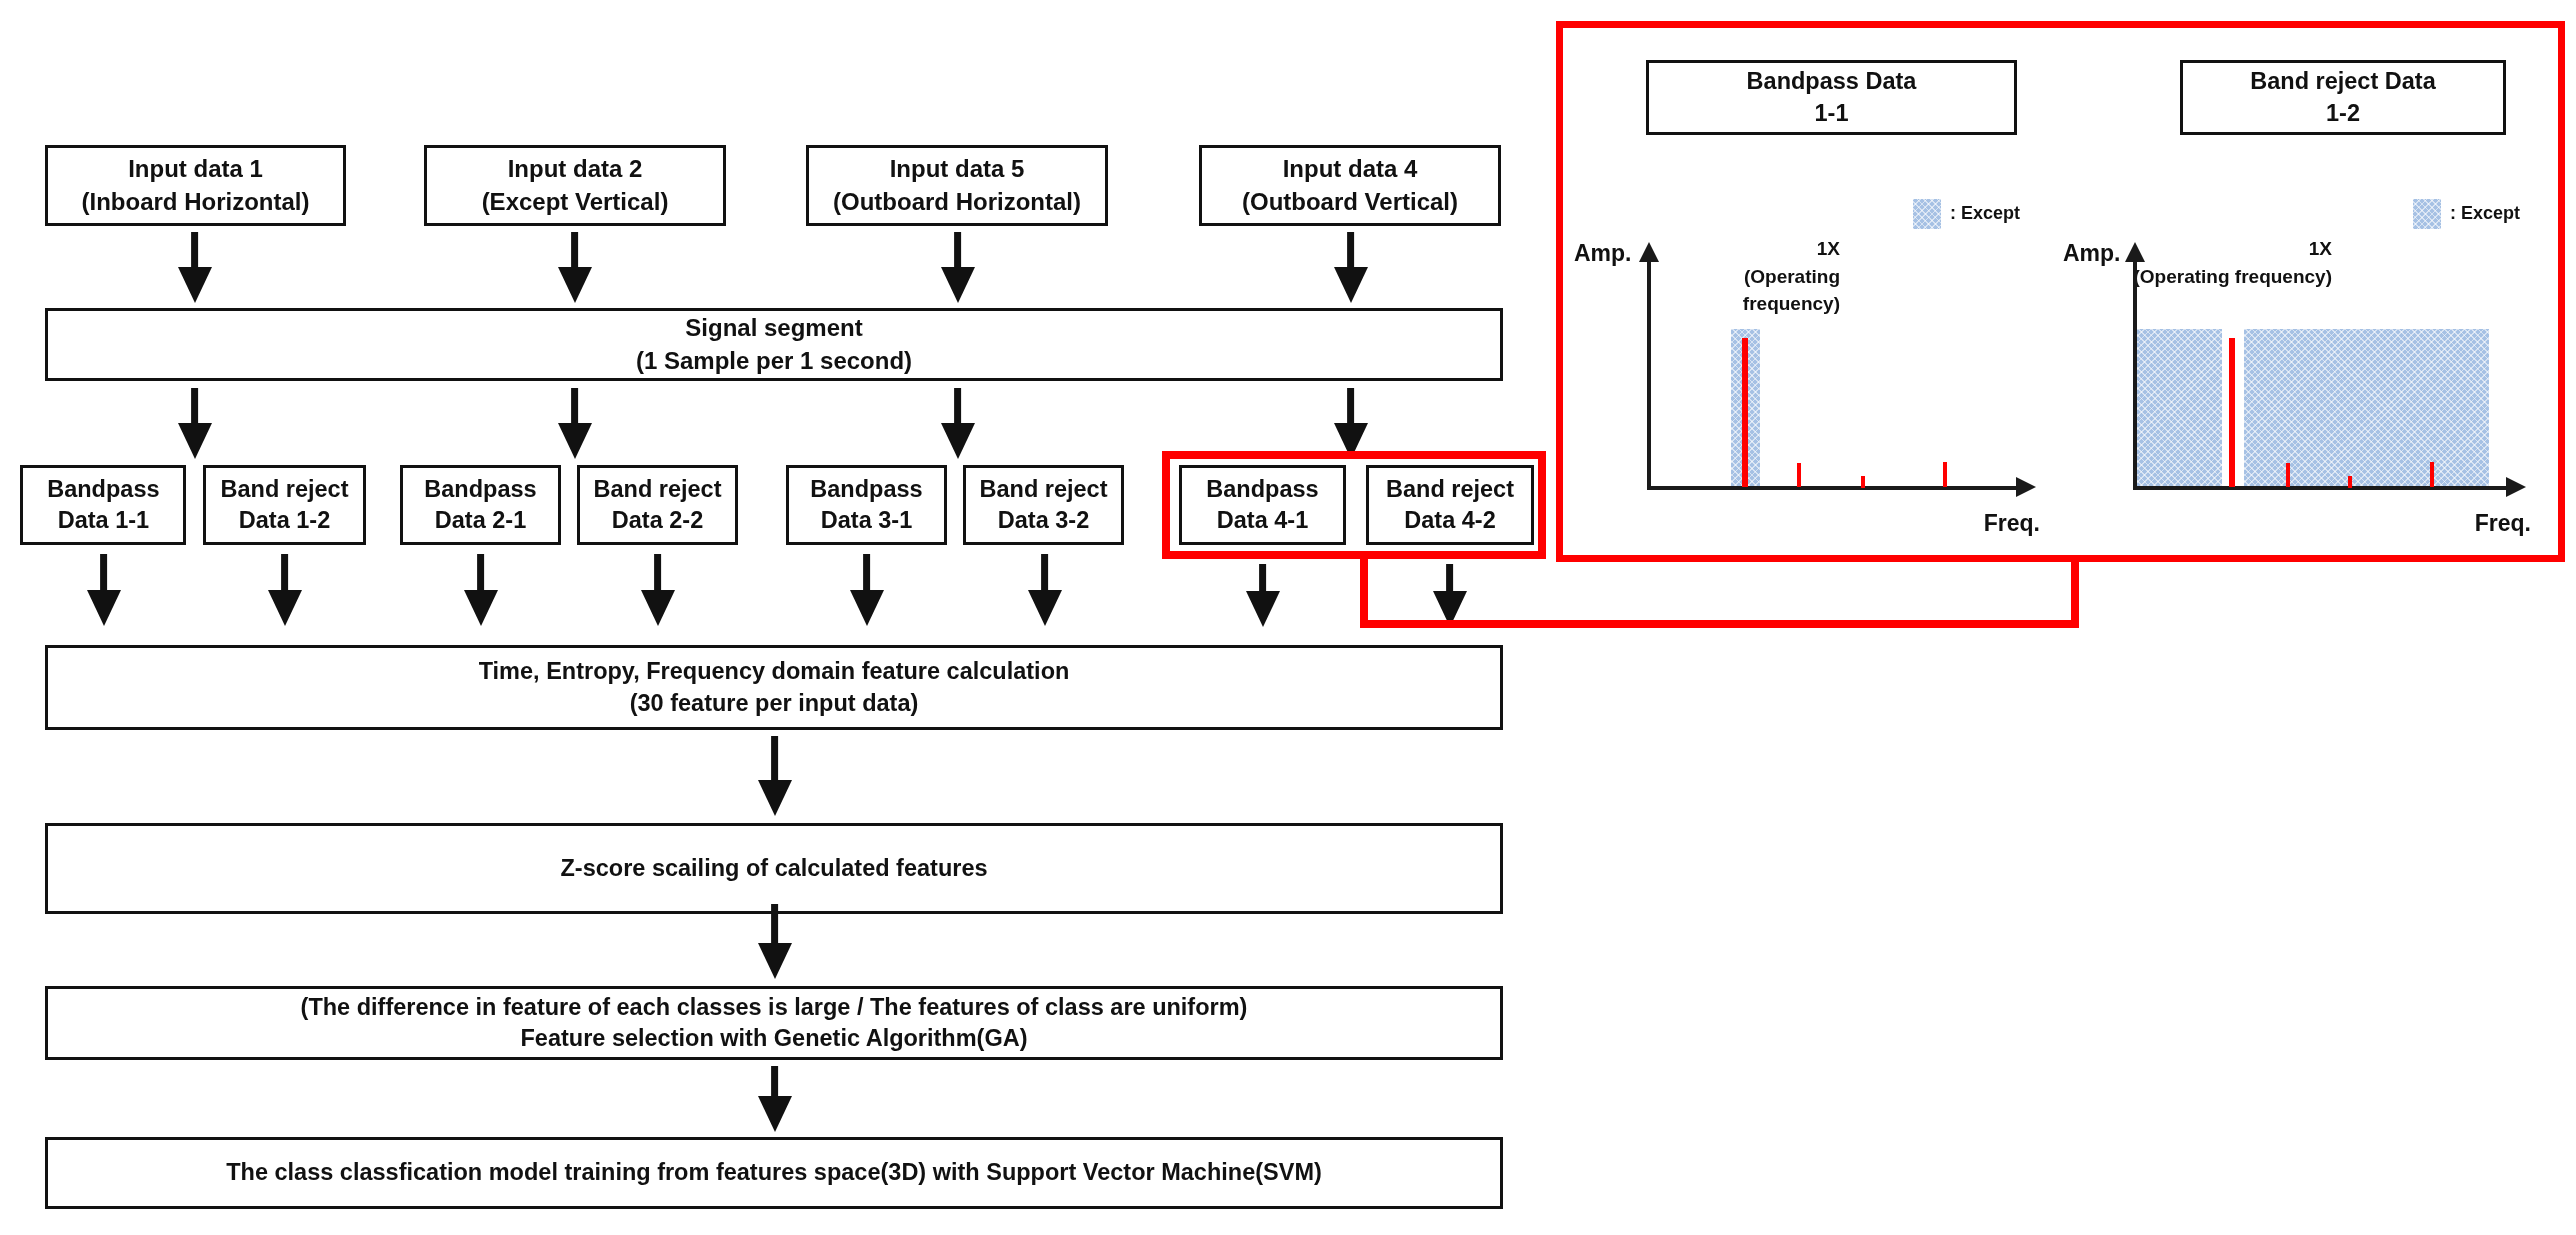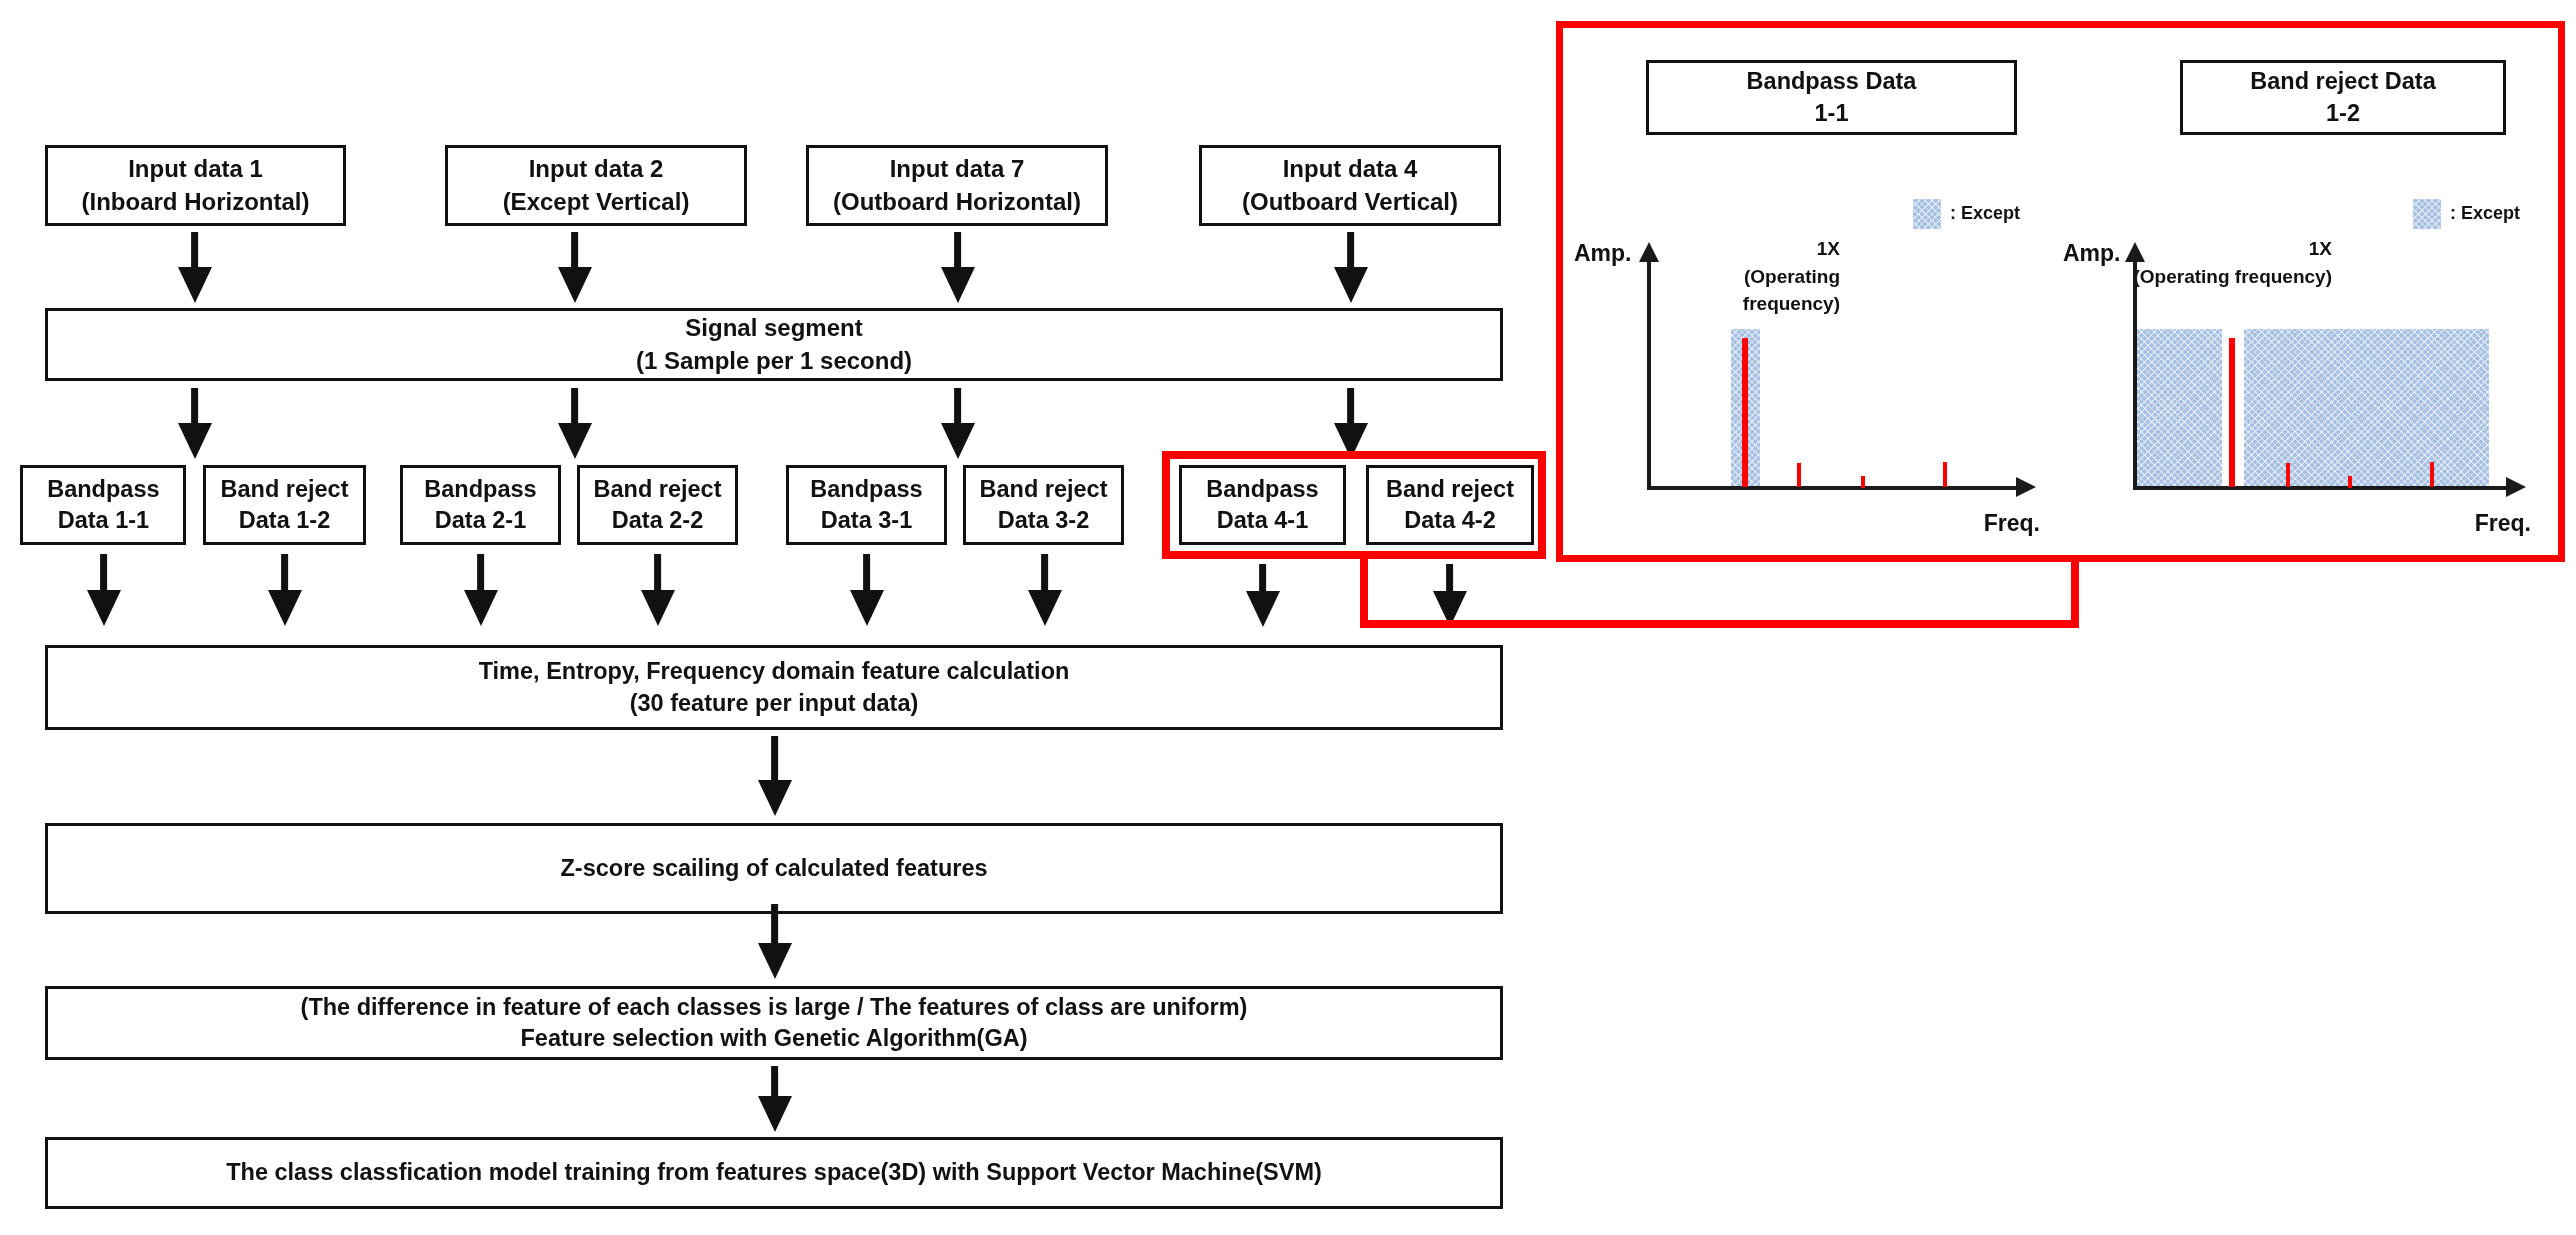--- a/index.html
+++ b/index.html
@@ -28,26 +28,26 @@
 </style>
 </head>
 <body>
 
 <div id="page">
 
   <div class="box fs31" style="left:45px;top:145px;width:301px;height:81px;">
     <div>Input data 1</div>
     <div>(Inboard Horizontal)</div>
   </div>
-  <div class="box fs31" style="left:424px;top:145px;width:302px;height:81px;margin-left:21px;">
+  <div class="box fs31" style="left:424px;top:145px;width:302px;height:81px;">
     <div>Input data 2</div>
     <div>(Except Vertical)</div>
   </div>
   <div class="box fs31" style="left:806px;top:145px;width:302px;height:81px;">
-    <div>Input data 7</div>
+    <div>Input data 5</div>
     <div>(Outboard Horizontal)</div>
   </div>
   <div class="box fs31" style="left:1199px;top:145px;width:302px;height:81px;">
     <div>Input data 4</div>
     <div>(Outboard Vertical)</div>
   </div>
 
   <div class="arrow" style="left:177px;top:232px;width:35px;height:71px;">
       <div class="stem" style="height:35px;"></div>
       <div class="head"></div>

